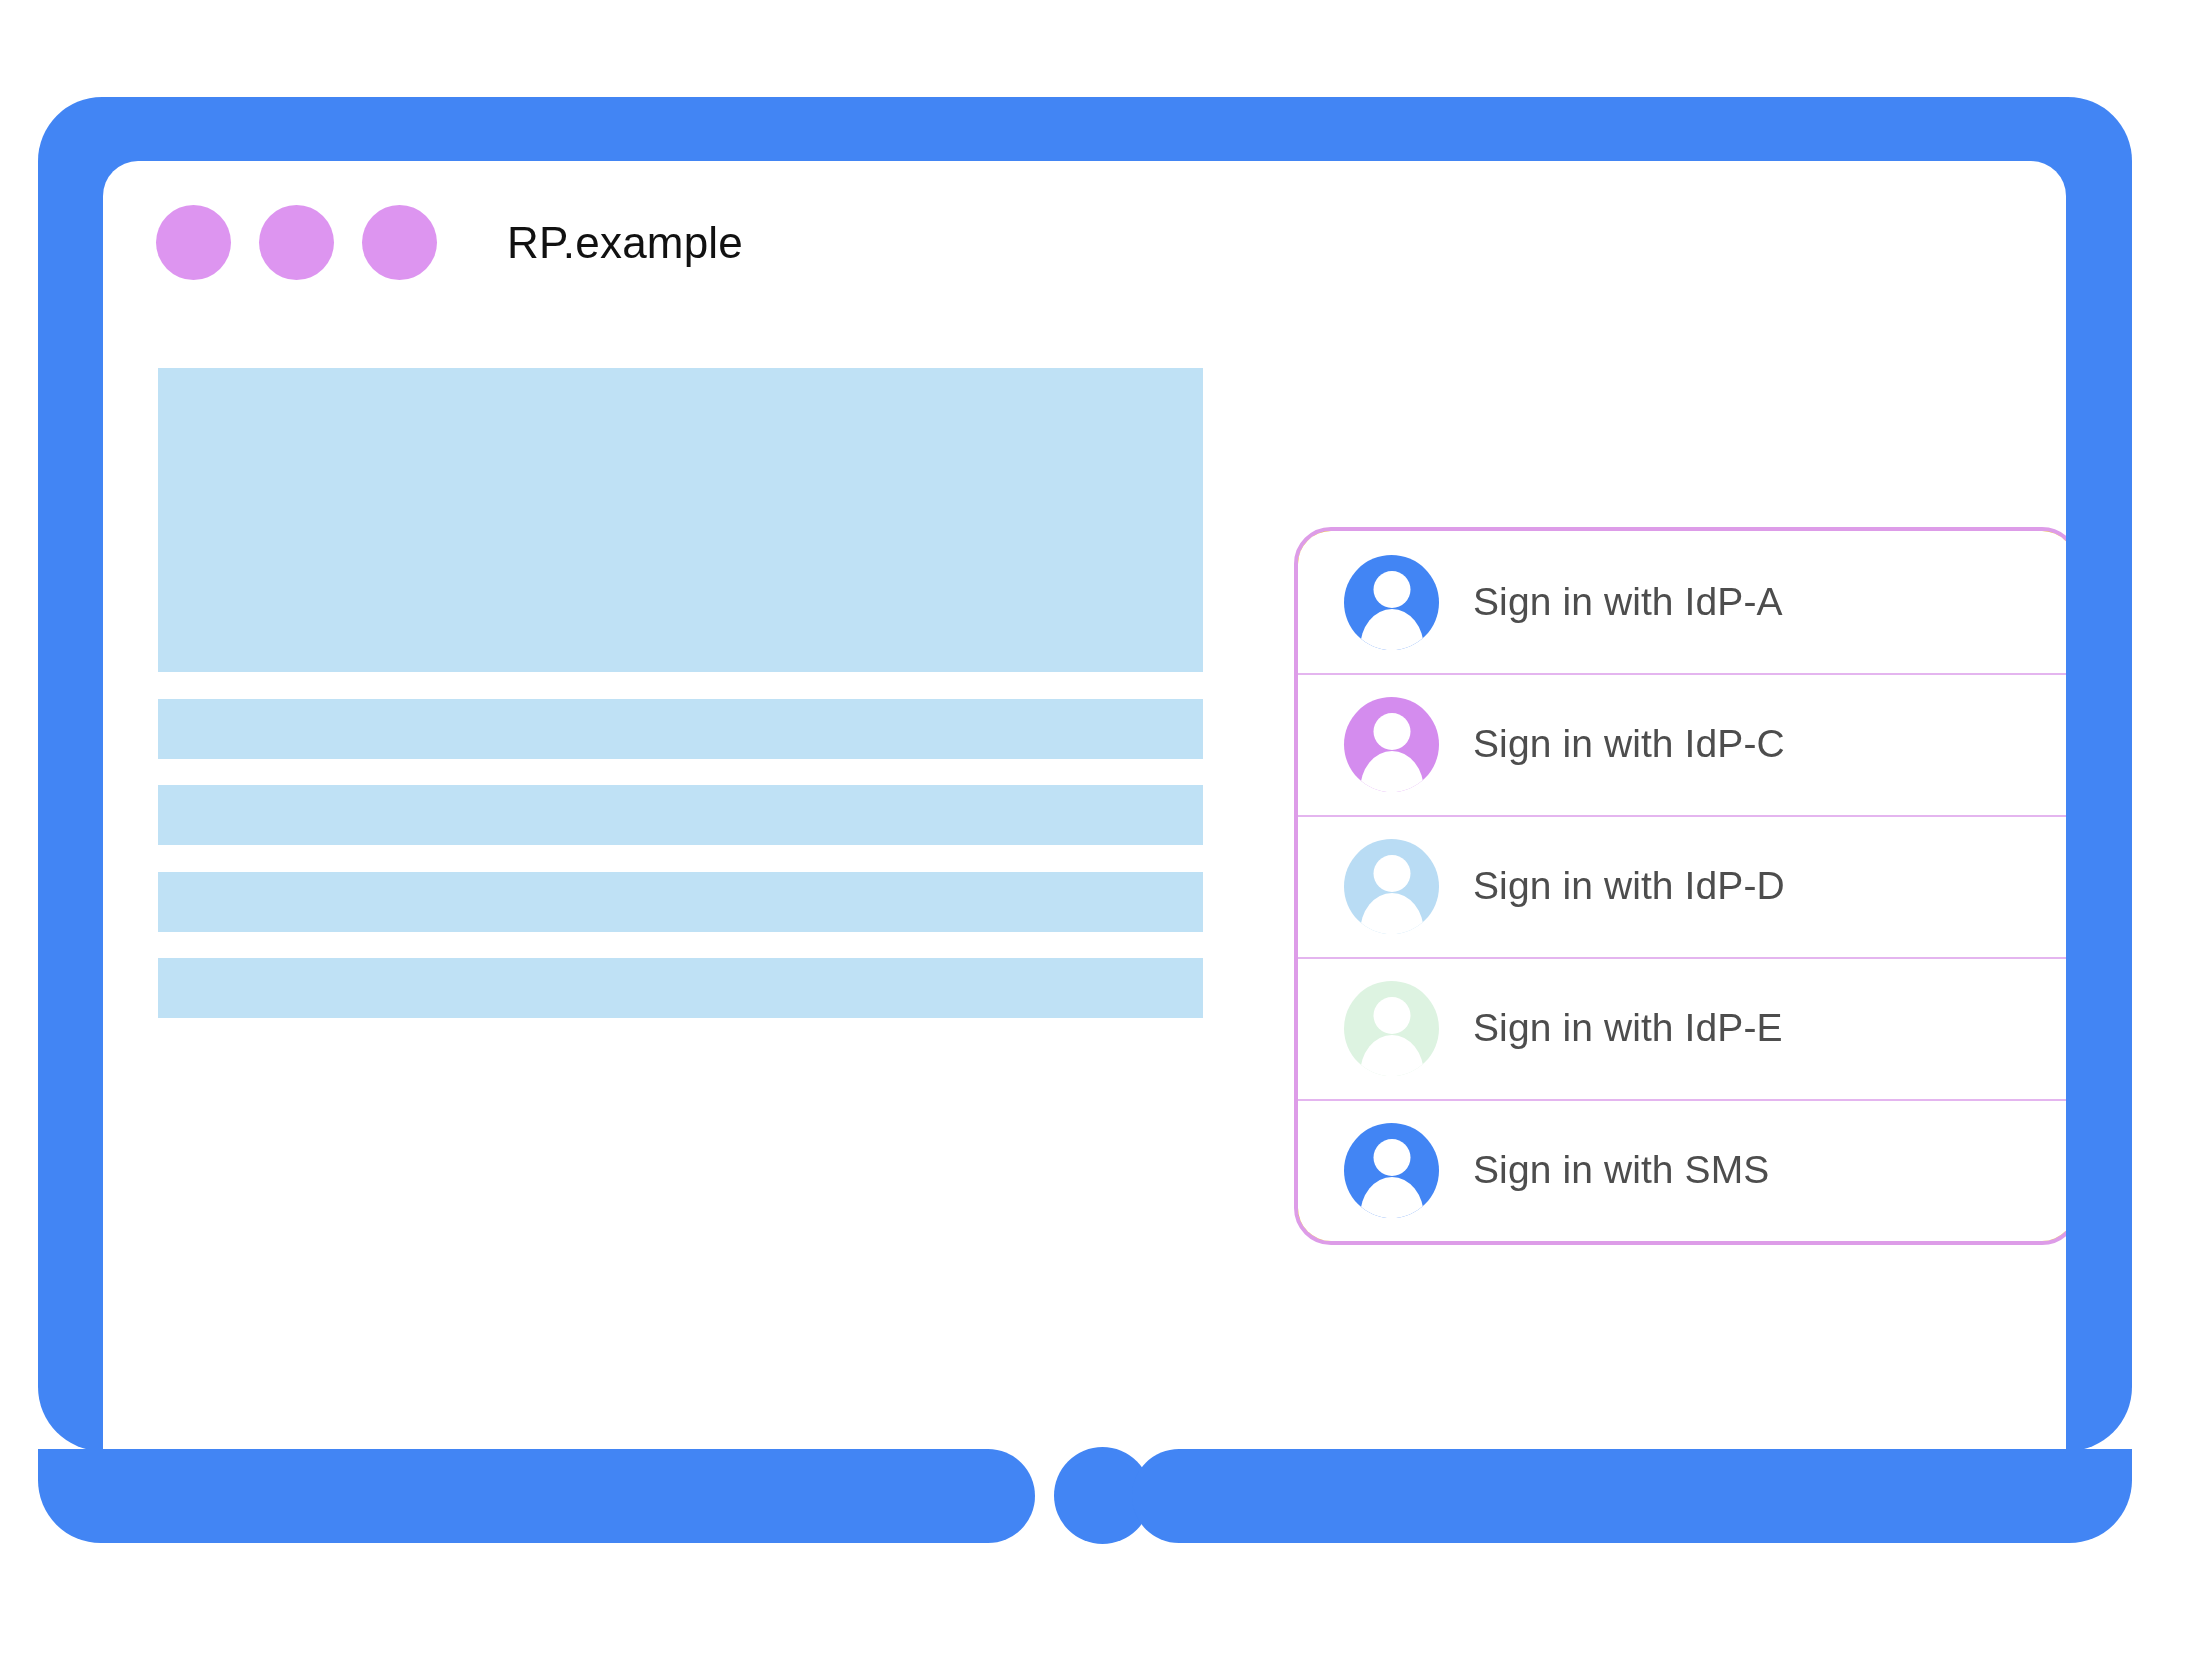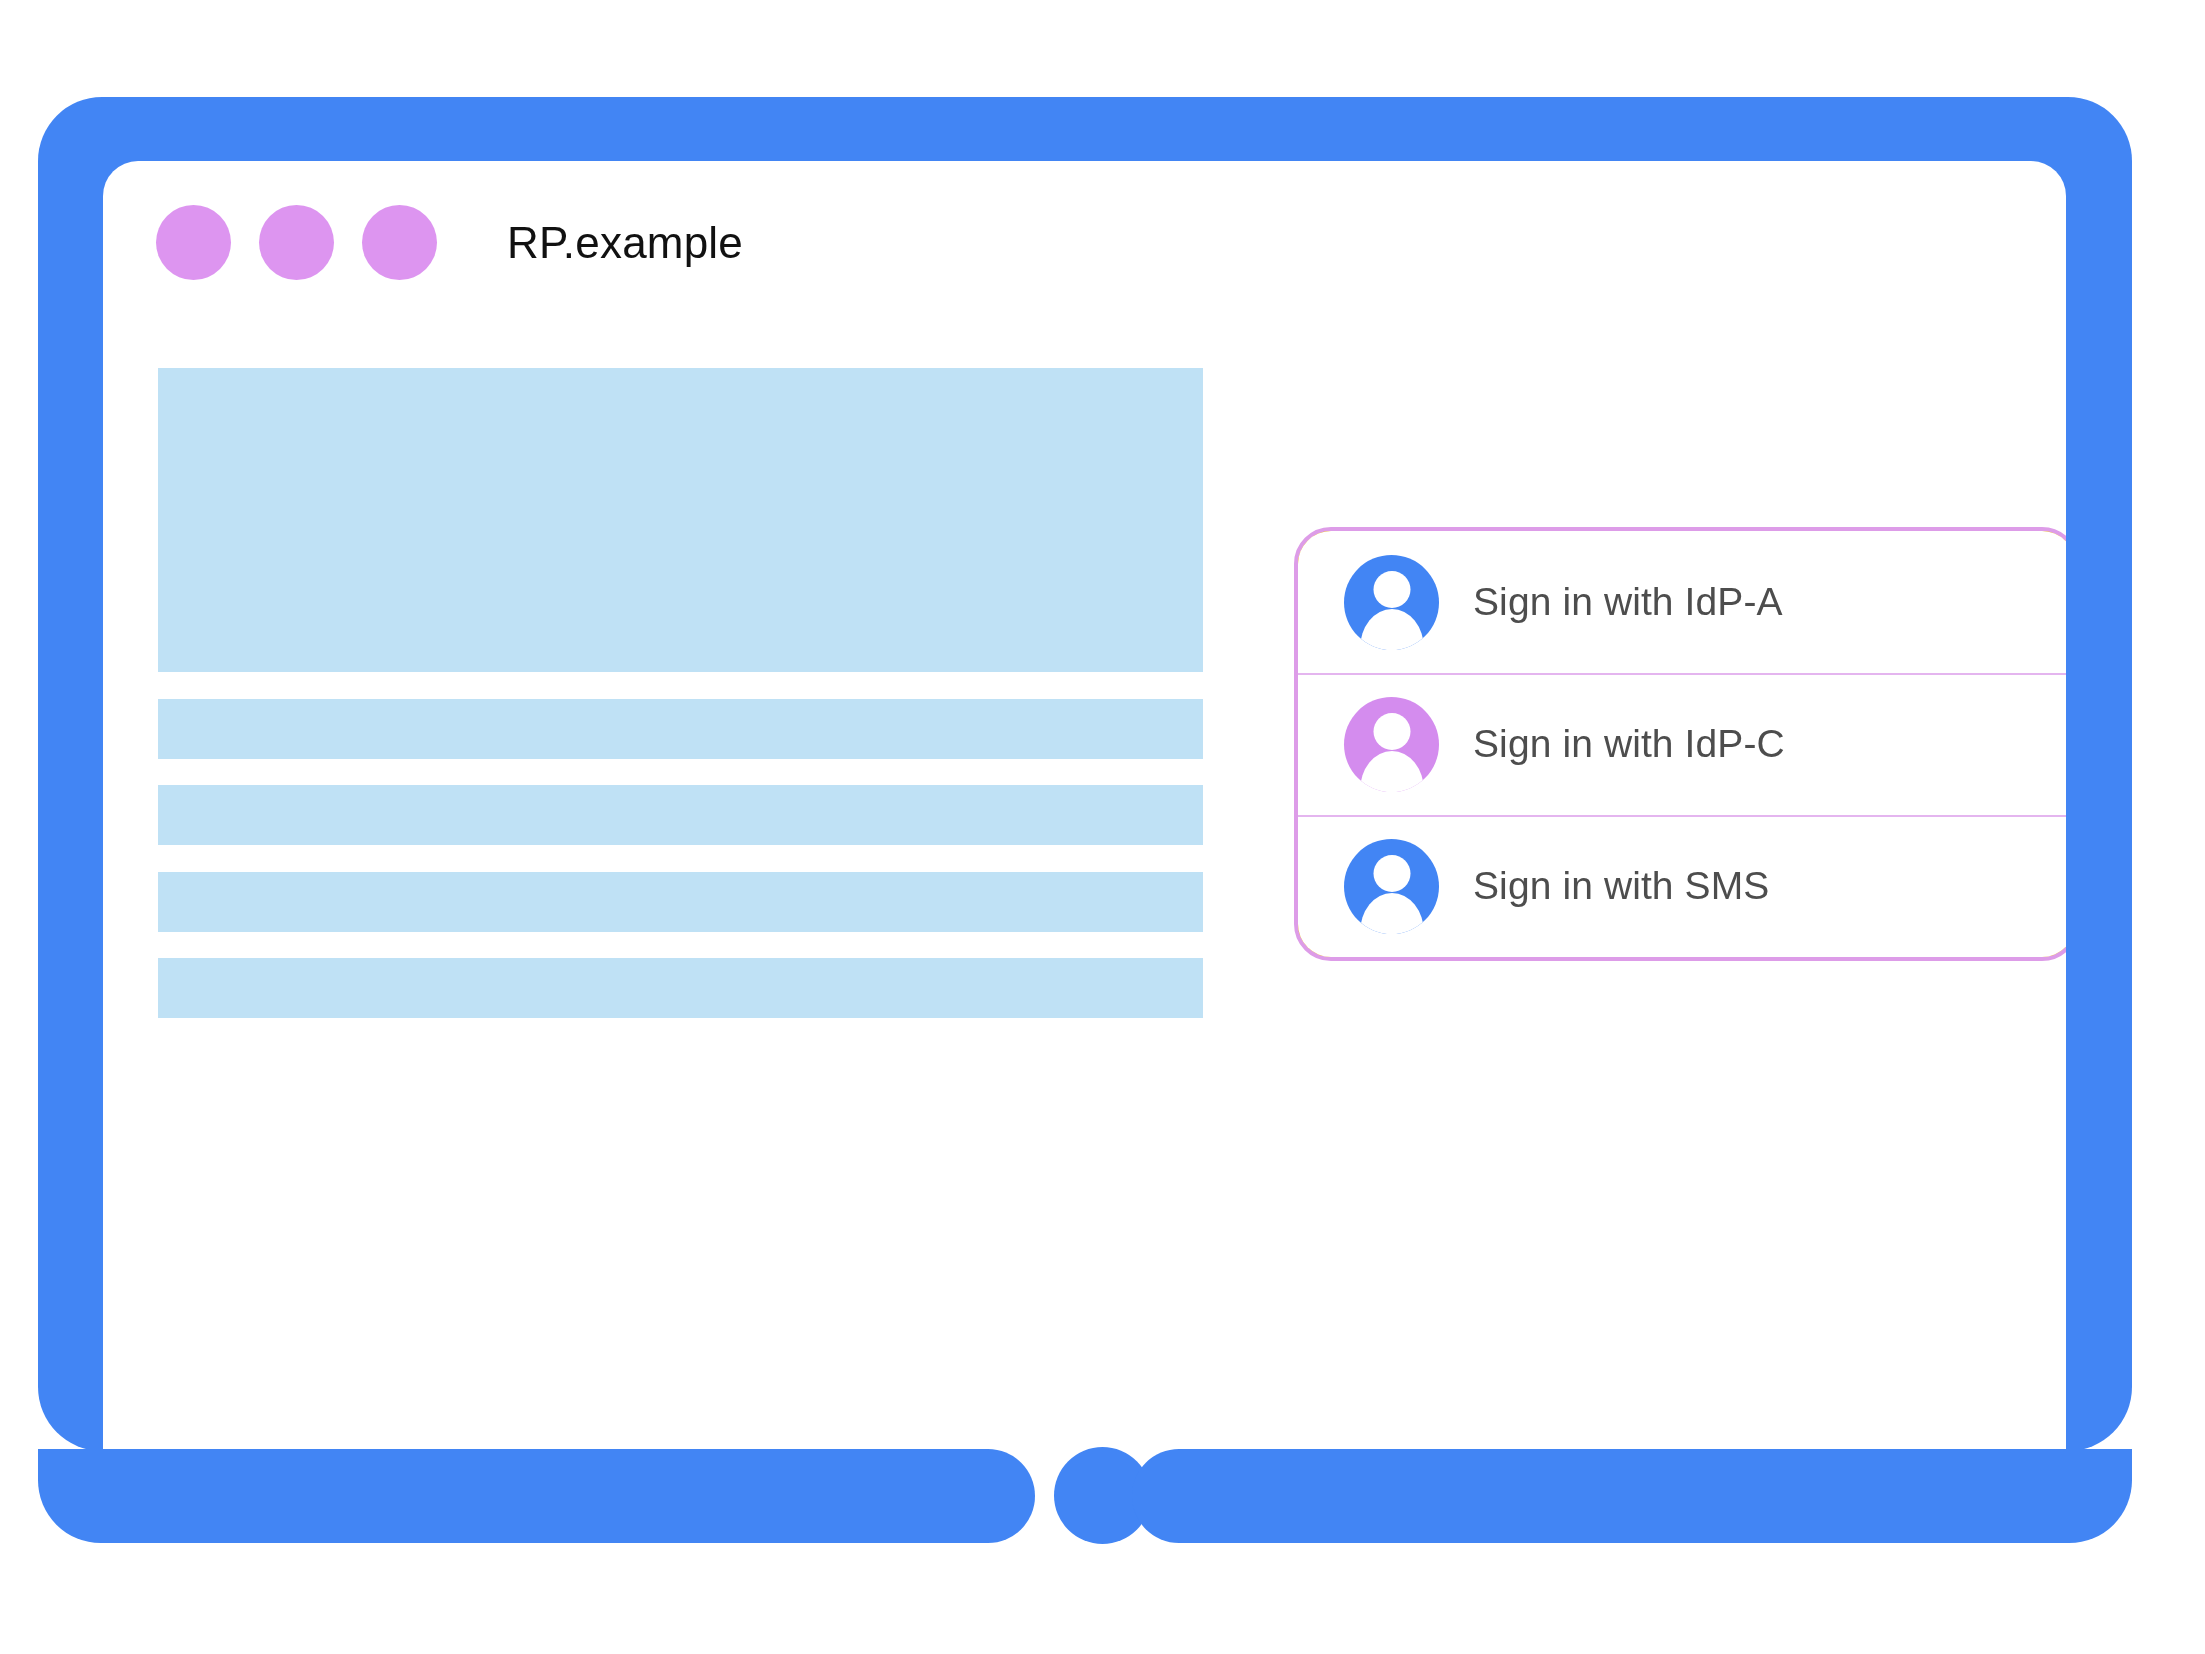--- a/index.html
+++ b/index.html
@@ -216,20 +216,34 @@
           <span class="signin-label">Sign in with IdP-A</span>
         </div>
         <div class="signin-row">
           <span class="avatar" style="background: rgb(212, 140, 238);">
             <span class="head"></span>
             <span class="body"></span>
           </span>
           <span class="signin-label">Sign in with IdP-C</span>
         </div>
         <div class="signin-row">
+          <span class="avatar" style="background: rgb(185, 220, 244);">
+            <span class="head"></span>
+            <span class="body"></span>
+          </span>
+          <span class="signin-label">Sign in with IdP-D</span>
+        </div>
+        <div class="signin-row">
+          <span class="avatar" style="background: rgb(221, 243, 225);">
+            <span class="head"></span>
+            <span class="body"></span>
+          </span>
+          <span class="signin-label">Sign in with IdP-E</span>
+        </div>
+        <div class="signin-row">
           <span class="avatar" style="background: rgb(66, 133, 244);">
             <span class="head"></span>
             <span class="body"></span>
           </span>
           <span class="signin-label">Sign in with SMS</span>
         </div>
       </div>
 
   </div>
 

